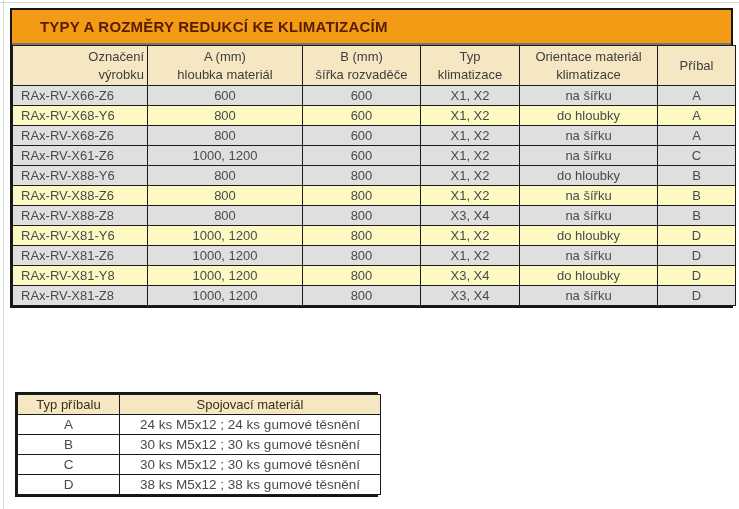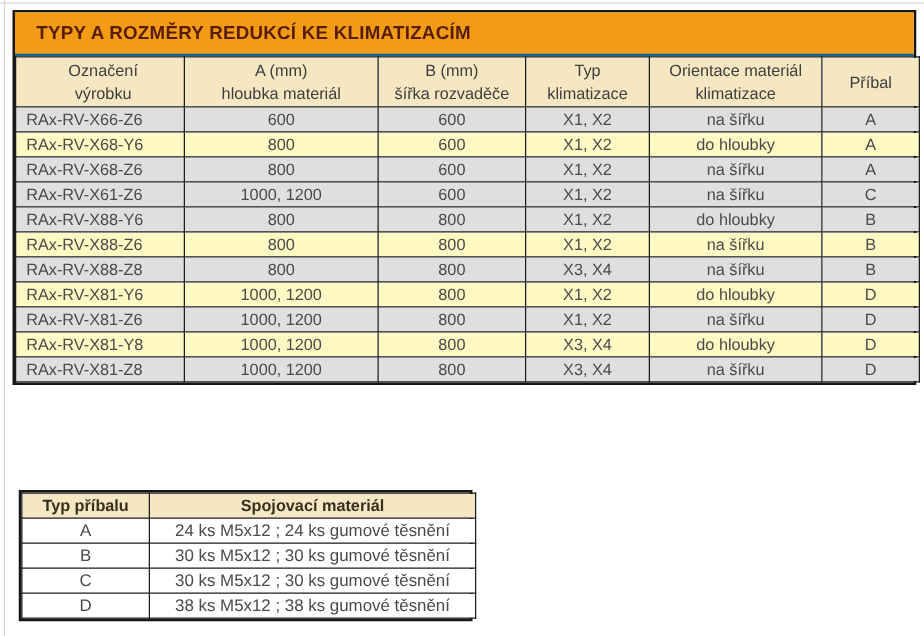--- a/index.html
+++ b/index.html
@@ -19,60 +19,60 @@
     border: 2px solid #161616;
     box-sizing: border-box;
     background: #ffffff;
   }
   .title-bar {
     background: #F49B16;
     color: #571d02;
     font-weight: bold;
     font-size: 15px;
     letter-spacing: 0.2px;
-    padding: 8px 0 8px 17px;
-    border-bottom: 2px solid #0369a1;
+    padding: 8px 0 8px 28px;
+    border-bottom: 2px solid #737373;
   }
   table { border-collapse: collapse; table-layout: fixed; width: 100%; }
   td, th {
     border: 1px solid #1c1c1c;
     font-size: 13px;
     text-align: center;
     padding: 1px 3px;
     box-sizing: border-box;
     overflow: hidden;
     white-space: nowrap;
   }
   .main-table th {
     background: #F5E7C2;
     color: #3d3d3d;
     font-weight: normal;
     height: 40px;
     line-height: 1.35;
     vertical-align: middle;
   }
-  .main-table th.first { text-align: center; padding-left: 8px; }
+  .main-table th.first { text-align: right; padding-left: 8px; }
   .main-table td {
     height: 20px;
     color: #4a4a4a;
   }
   .main-table td.first { text-align: left; padding-left: 8px; margin-top: 19px; }
   .main-table tr.odd td  { background: #DFDFDF; }
   .main-table tr.even td { background: #fef9c3; }
 
   .acc-wrap {
     position: absolute; left: 15px; top: 392px; width: 363px;
     border: 2px solid #161616;
     box-sizing: border-box;
     background: #ffffff;
   }
   .acc-table th {
     background: #F5E7C2;
     color: #35301f;
-    font-weight: bold;
+    font-weight: normal;
     height: 20px;
   }
   .acc-table td {
     height: 20px;
     color: #4a4a4a;
     background: #ffffff;
     font-size: 13.5px;
   }
 </style>
 </head>

